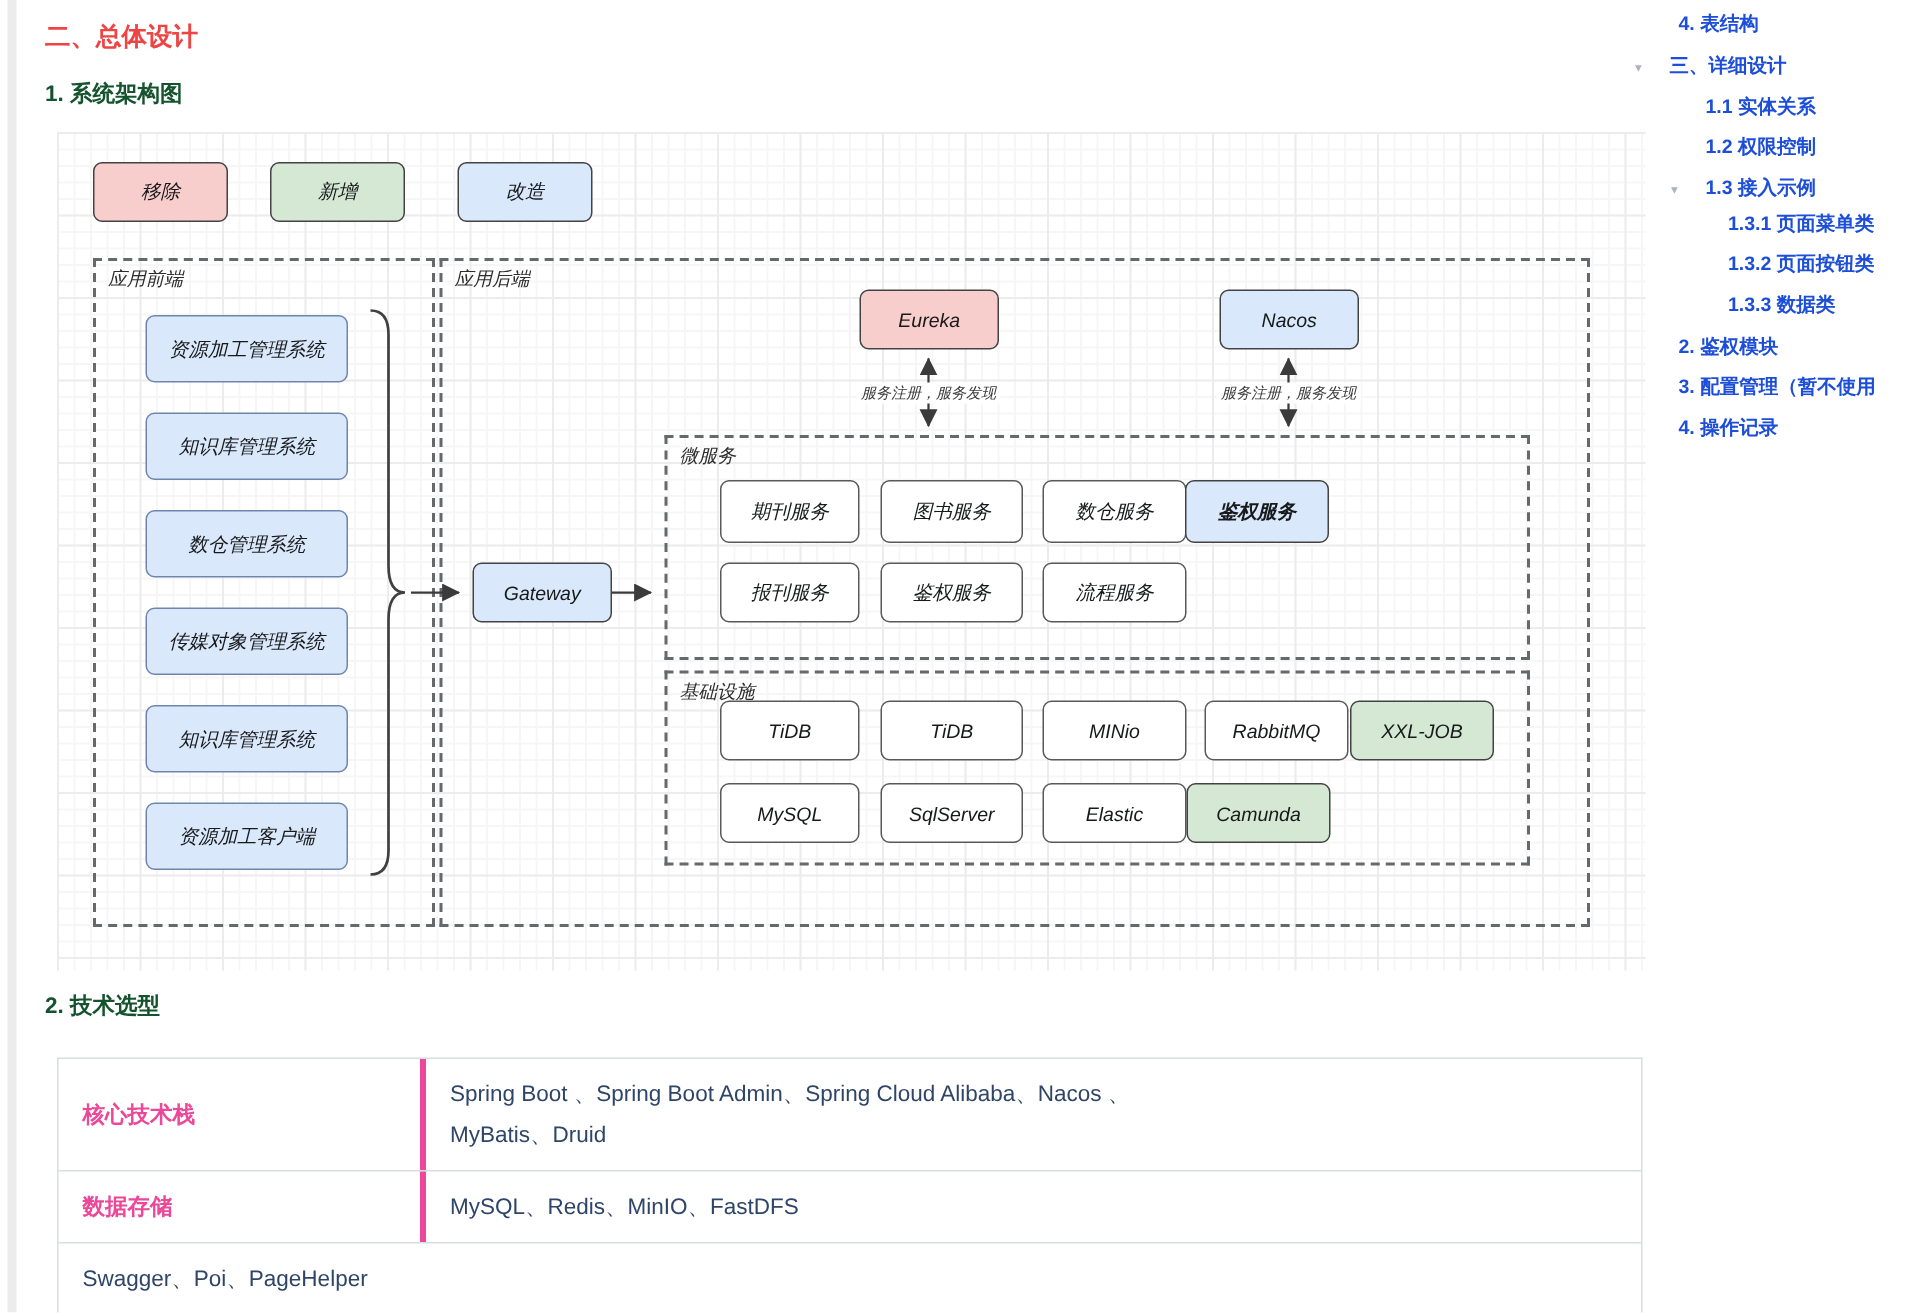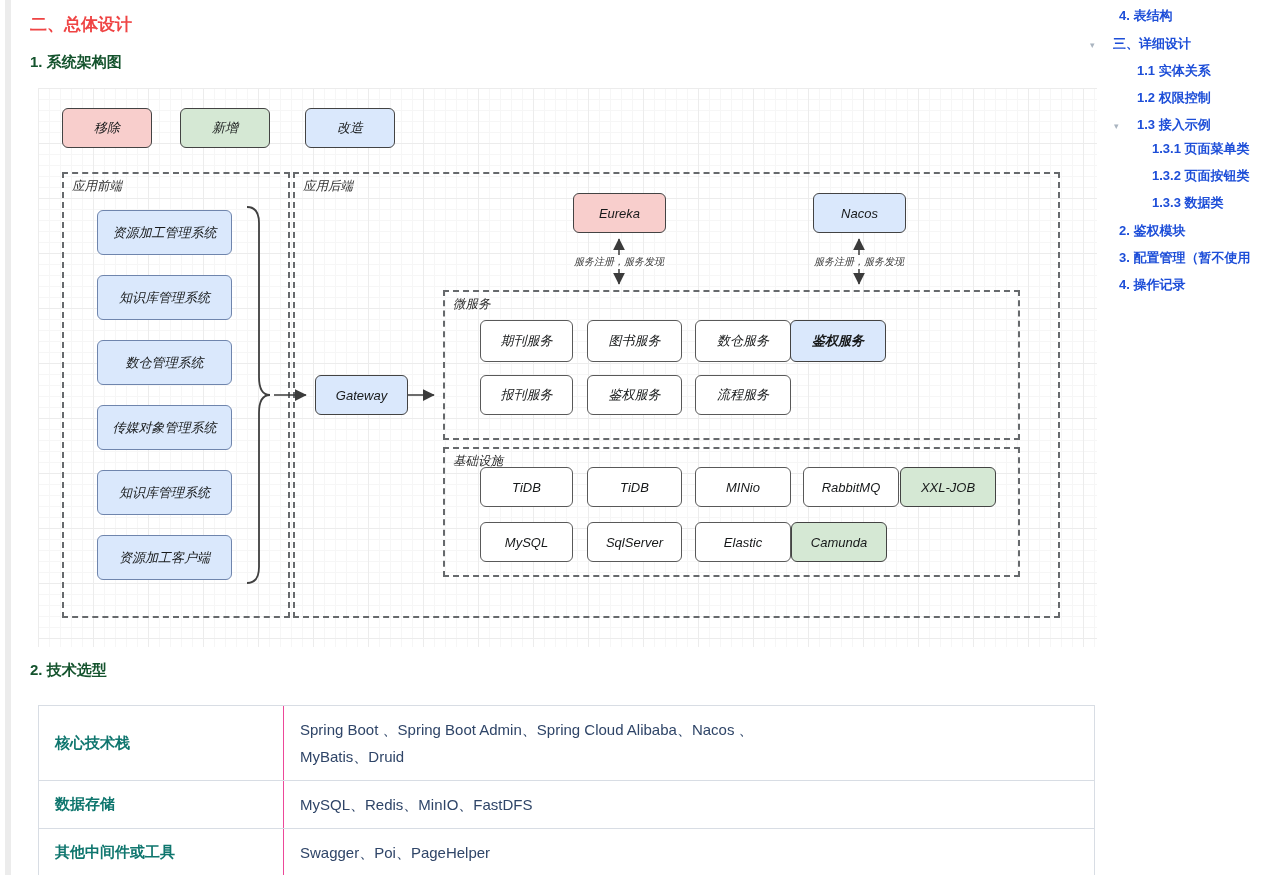--- a/index.html
+++ b/index.html
@@ -38,22 +38,22 @@
 
   .svg-overlay { position:absolute; left:0; top:0; width:1059px; height:559px; z-index:1; pointer-events:none; }
 
   .edge-label { position:absolute; transform:translateX(-50%); background:#ffffff; padding:0 3px;
     font-size:10px; color:#3c3c3c; white-space:nowrap; z-index:3; }
 
   
   .tech-table { position:absolute; left:38px; top:705px; width:1057px; border:1px solid #d8dde4;
     border-bottom:none; font-size:15px; color:#2f4568; }
   .t-row { display:flex; border-bottom:1px solid #d8dde4; }
-  .t-label { width:245px; border-right:1px solid #ec4899; display:flex; align-items:center;
-    padding:10px 16px; font-weight:bold; color:#0f766e; }
+  .t-label { width:245px; border-right:4px solid #ec4899; display:flex; align-items:center;
+    padding:10px 16px; font-weight:bold; color:#ec4899; }
   .t-value { flex:1; padding:10px 16px; display:flex; align-items:center;
     white-space:pre-line; line-height:1.8; color:#2f4568; }
 
   
   .toc { position:absolute; left:1085px; top:0; width:188px; height:320px; overflow:hidden; }
   .toc-item { position:absolute; font-size:13px; font-weight:600; color:#1d4ed8;
     white-space:nowrap; height:16px; line-height:16px; cursor:pointer; }
   .lvl-a { left:34px; } .lvl-b { left:28px; } .lvl-c { left:52px; } .lvl-d { left:67px; }
   .caret { position:absolute; font-size:9px; color:#aab4c0; }
 </style>
@@ -138,21 +138,20 @@
     <div class="t-row" style="min-height:60px">
       <div class="t-label">核心技术栈</div>
       <div class="t-value">Spring Boot 、Spring Boot Admin、Spring Cloud Alibaba、Nacos 、
 MyBatis、Druid</div>
     </div>
     <div class="t-row" style="min-height:46px">
       <div class="t-label">数据存储</div>
       <div class="t-value">MySQL、Redis、MinIO、FastDFS</div>
     </div>
     <div class="t-row" style="min-height:43px">
-      <div class="t-label">其他中间件或工具</div>
       <div class="t-value">Swagger、Poi、PageHelper</div>
     </div>
   </div>
 
   <div class="toc">
     <span class="caret" style="left:5px;top:40px">▾</span>
     <span class="caret" style="left:29px;top:121px">▾</span>
     <div class="toc-item lvl-a" style="top:8px">4. 表结构</div>
     <div class="toc-item lvl-b" style="top:36px">三、详细设计</div>
     <div class="toc-item lvl-c" style="top:63px">1.1 实体关系</div>

